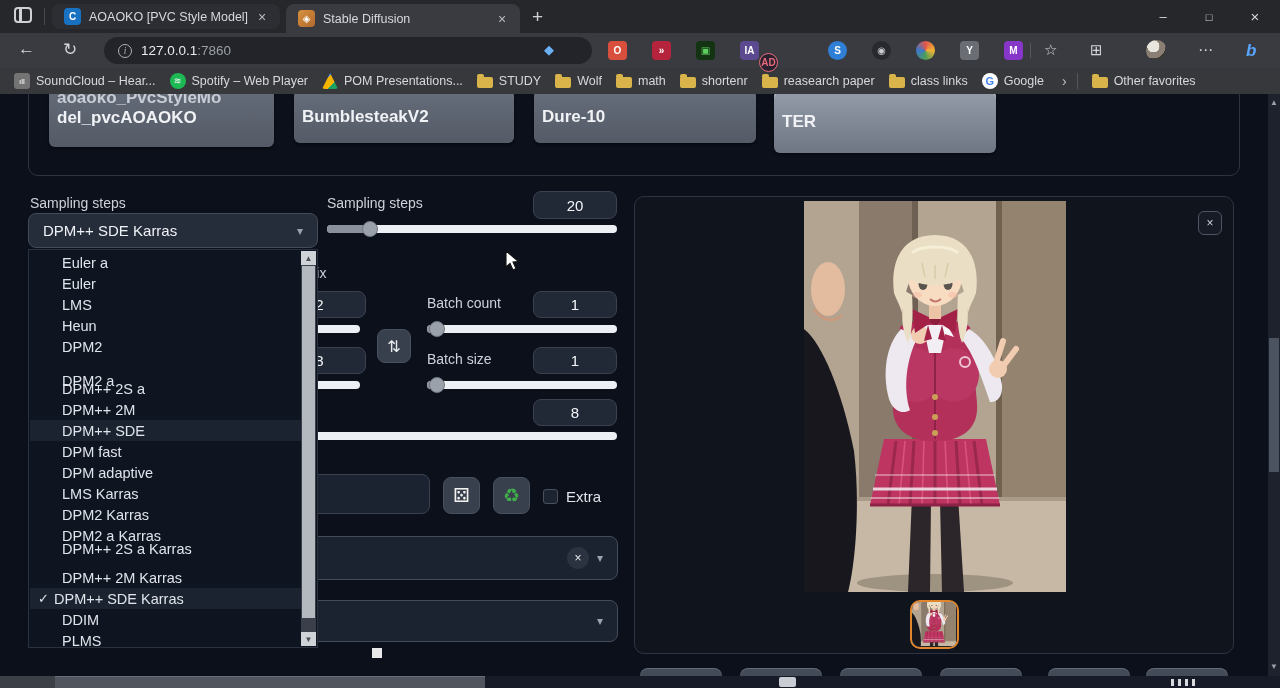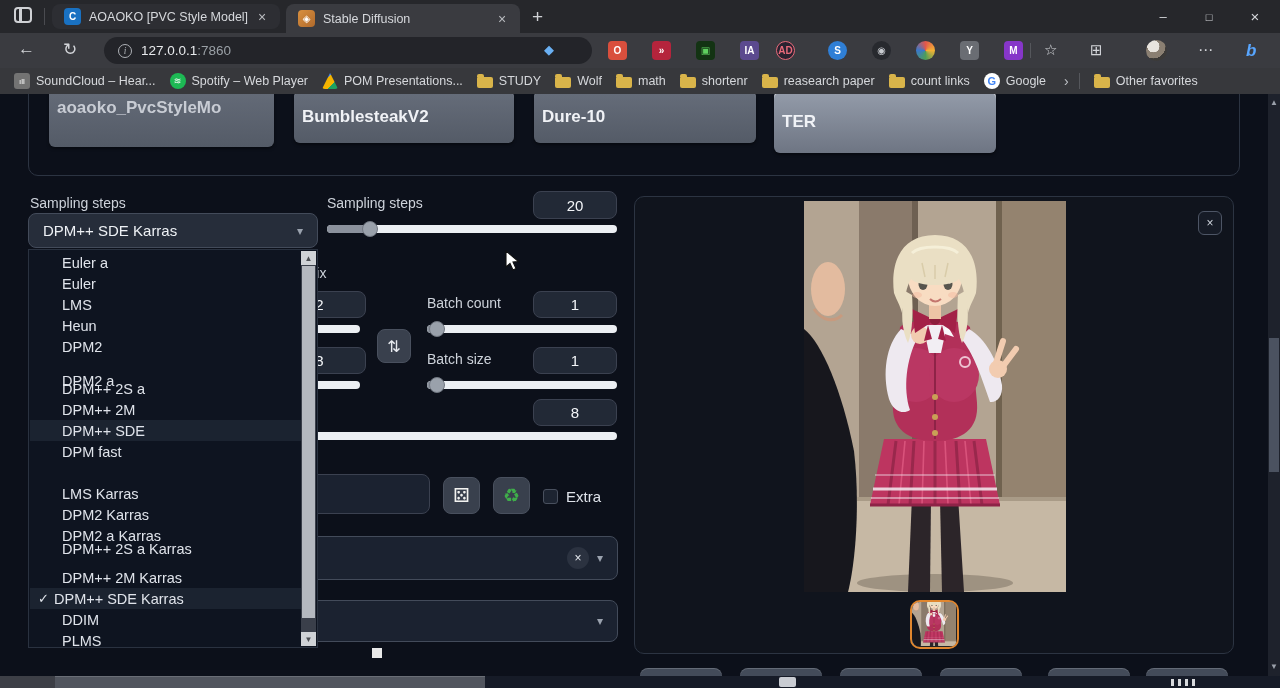--- a/index.html
+++ b/index.html
@@ -152,21 +152,21 @@
       <span class="url-port">:7860</span>
     <span class="pill-ic" style="left:440px; color:#6ab0f3;">◆</span>
   </div>
   <span class="pill-ic" style="left:530px; top:46px; position:absolute; z-index:21;">A"</span>
   <span class="pill-ic" style="left:566px; top:45px; position:absolute; z-index:21; font-size:15px;">☆</span>
 </div>
 <span class="ext e1" style="left:608px;">O</span>
 <span class="ext e2" style="left:652px;">»</span>
 <span class="ext e3" style="left:696px;">▣</span>
 <span class="ext e4" style="left:740px;">IA</span>
-<span class="ext e5" style="left:776px;">AD</span>
+<span class="ext e5" style="left:759px;margin-top:12px;">AD</span>
 <span class="ext e6" style="left:828px;">S</span>
 <span class="ext e7" style="left:872px;">◉</span>
 <span class="ext e8" style="left:916px;"></span>
 <span class="ext e9" style="left:960px;">Y</span>
 <span class="ext e10" style="left:1004px;">M</span>
 <div class="tb-sep"></div>
 <span class="tbr" style="left:1044px;">☆</span>
 <span class="tbr" style="left:1090px;">⊞</span>
 <div id="avatar"></div>
 <span class="tbr" style="left:1198px;">⋯</span>
@@ -200,39 +200,40 @@
   <span class="bm">
       <span class="bm-ic ic-folder"></span>
       <span>shortenr</span>
     </span>
   <span class="bm">
       <span class="bm-ic ic-folder"></span>
       <span>reasearch paper</span>
     </span>
   <span class="bm">
       <span class="bm-ic ic-folder"></span>
-      <span>count links</span>
+      <span>class links</span>
     </span>
   <span class="bm">
       <span class="bm-ic ic-google">G</span>
       <span>Google</span>
     </span>
   <span id="bm-chevron">›</span>
   <span id="bm-sep"></span>
   <span class="bm">
       <span class="bm-ic ic-folder"></span>
       <span>Other favorites</span>
     </span>
 </div>
 
 <div id="page">
 
   <div id="cards-wrap">
     <div class="card" id="card1">
       <span style="margin-top:-14px; color:#c8ccd4;">aoaoko_PvcStyleMo</span>
+      <span>del_pvcAOAOKO</span>
     </div>
     <div class="card" id="card2">
         <span>BumblesteakV2</span>
       </div>
     <div class="card" id="card3">
         <span>Dure-10</span>
       </div>
     <div class="card" id="card4">
         <span>TER</span>
       </div>
@@ -330,20 +331,24 @@
         <span class="dd-check"></span>
         <span>DPM++ 2M</span>
       </div>
     <div class="dd-row hl" style="top:170px;">
         <span class="dd-check"></span>
         <span>DPM++ SDE</span>
       </div>
     <div class="dd-row" style="top:191px;">
         <span class="dd-check"></span>
         <span>DPM fast</span>
+      </div>
+    <div class="dd-row" style="top:212px;">
+        <span class="dd-check"></span>
+        <span>DPM adaptive</span>
       </div>
     <div class="dd-row" style="top:233px;">
         <span class="dd-check"></span>
         <span>LMS Karras</span>
       </div>
     <div class="dd-row" style="top:254px;">
         <span class="dd-check"></span>
         <span>DPM2 Karras</span>
       </div>
     <div class="dd-row" style="top:275px;">

